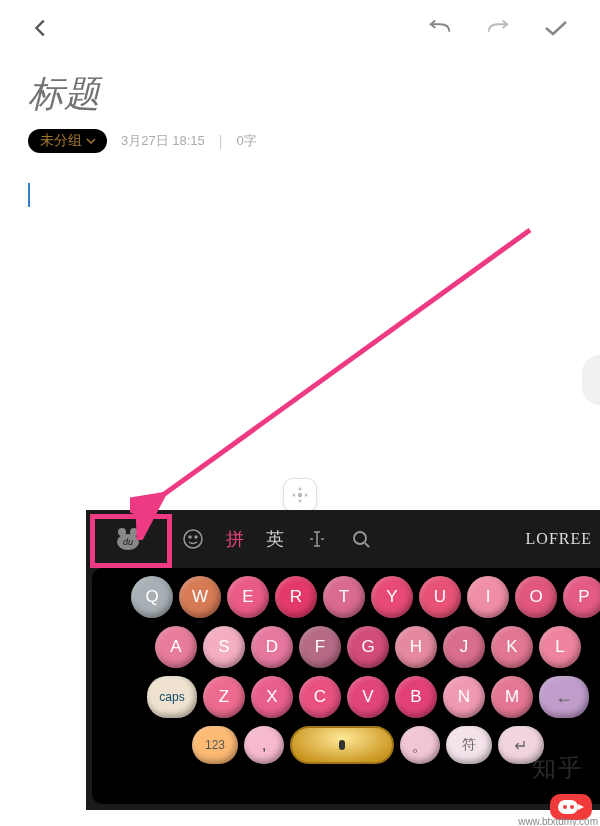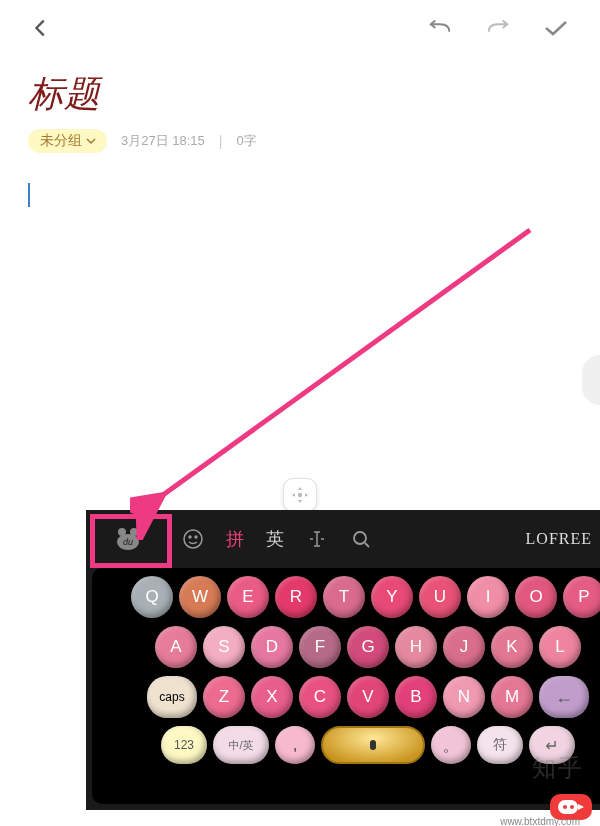--- a/index.html
+++ b/index.html
@@ -19,34 +19,34 @@
       padding: 0 30px;
     }
     .header-left { display: flex; align-items: center; }
     .header-right { display: flex; align-items: center; gap: 30px; }
     .header-icon { color: #666; }
     .content {
       padding: 10px 28px;
     }
     .title {
       font-size: 36px;
-      color: #7f1d1d;
+      color: #737373;
       font-family: "STKaiti", serif;
       font-style: italic;
       margin-bottom: 10px;
     }
     .meta-row {
       display: flex;
       align-items: center;
       gap: 14px;
       font-size: 14px;
       color: #999;
     }
     .category-badge {
-      background: #fef9c3;
+      background: #000000;
       border-radius: 12px;
       padding: 3px 10px 3px 12px;
       display: flex;
       align-items: center;
       gap: 3px;
     }
     .category-text { color: #a67a2f; font-size: 14px; }
     .meta-text { color: #aaa; font-size: 13px; filter: blur(0.4px); }
     .meta-divider { color: #ccc; }
     .text-cursor {
@@ -206,21 +206,21 @@
     }
     .wm-text {
       font-size: 20px;
       font-weight: 700;
       color: #222;
       font-style: italic;
     }
     .wm-url {
       position: absolute;
       bottom: -1px;
-      right: 20px;
+      right: 2px;
       font-size: 10px;
       color: #888;
       margin-left: 36px;
     }
     .zh-watermark {
       position: absolute;
       right: 16px;
       top: 752px;
       font-size: 24px;
       color: rgba(120,120,120,0.35);
@@ -352,33 +352,32 @@
         <div class="key" style="background: rgb(243, 174, 193);">S</div>
         <div class="key" style="background: rgb(230, 120, 160);">D</div>
         <div class="key" style="background: rgb(181, 106, 134);">F</div>
         <div class="key" style="background: rgb(210, 75, 122);">G</div>
         <div class="key" style="background: rgb(229, 137, 158);">H</div>
         <div class="key" style="background: rgb(217, 110, 140);">J</div>
         <div class="key" style="background: rgb(226, 119, 146);">K</div>
         <div class="key" style="background: rgb(238, 132, 157);">L</div>
       </div>
     <div class="kb-row" id="row3">
-        <div class="key pill" style="background: rgb(239, 226, 207); width: 50px; color: #000000;">caps</div>
+        <div class="key pill" style="background: rgb(239, 226, 207); width: 50px; color: #0c4a6e;">caps</div>
         <div class="key" style="background: rgb(236, 107, 143);">Z</div>
         <div class="key" style="background: rgb(232, 94, 140);">X</div>
         <div class="key" style="background: rgb(232, 81, 128);">C</div>
         <div class="key" style="background: rgb(226, 70, 121);">V</div>
         <div class="key" style="background: rgb(226, 64, 120);">B</div>
         <div class="key" style="background: rgb(240, 154, 178);">N</div>
         <div class="key" style="background: rgb(228, 119, 147);">M</div>
         <div class="key pill" style="background: rgb(193, 157, 204); width: 50px; font-size: 18px; color: rgb(85, 85, 85);">←</div>
       </div>
     <div class="kb-row kb-row4" id="row4">
-        <div class="key pill" style="background: #fef9c3; width: 46px; color: rgb(85, 85, 85);">123</div>
-        <div class="key pill" style="background: rgb(243, 220, 230); width: 56px; font-size: 11px; color: rgb(102, 102, 102);">中/英</div>
+        <div class="key pill" style="background: #fdba74; width: 46px; color: rgb(85, 85, 85);">123</div>
         <div class="key" style="background: rgb(247, 185, 206); width: 40px; color: rgb(68, 68, 68);">,</div>
         <div class="space-key">
           <div class="space-notch"></div>
         </div>
         <div class="key" style="background: rgb(242, 197, 214); width: 40px; color: rgb(68, 68, 68);">。</div>
         <div class="key pill" style="background: rgb(245, 227, 236); width: 46px; font-size: 14px; color: rgb(102, 102, 102);">符</div>
         <div class="key pill" style="background: rgb(241, 212, 224); width: 46px; font-size: 16px; color: rgb(102, 102, 102);">↵</div>
       </div>
   </div>
 </div>

